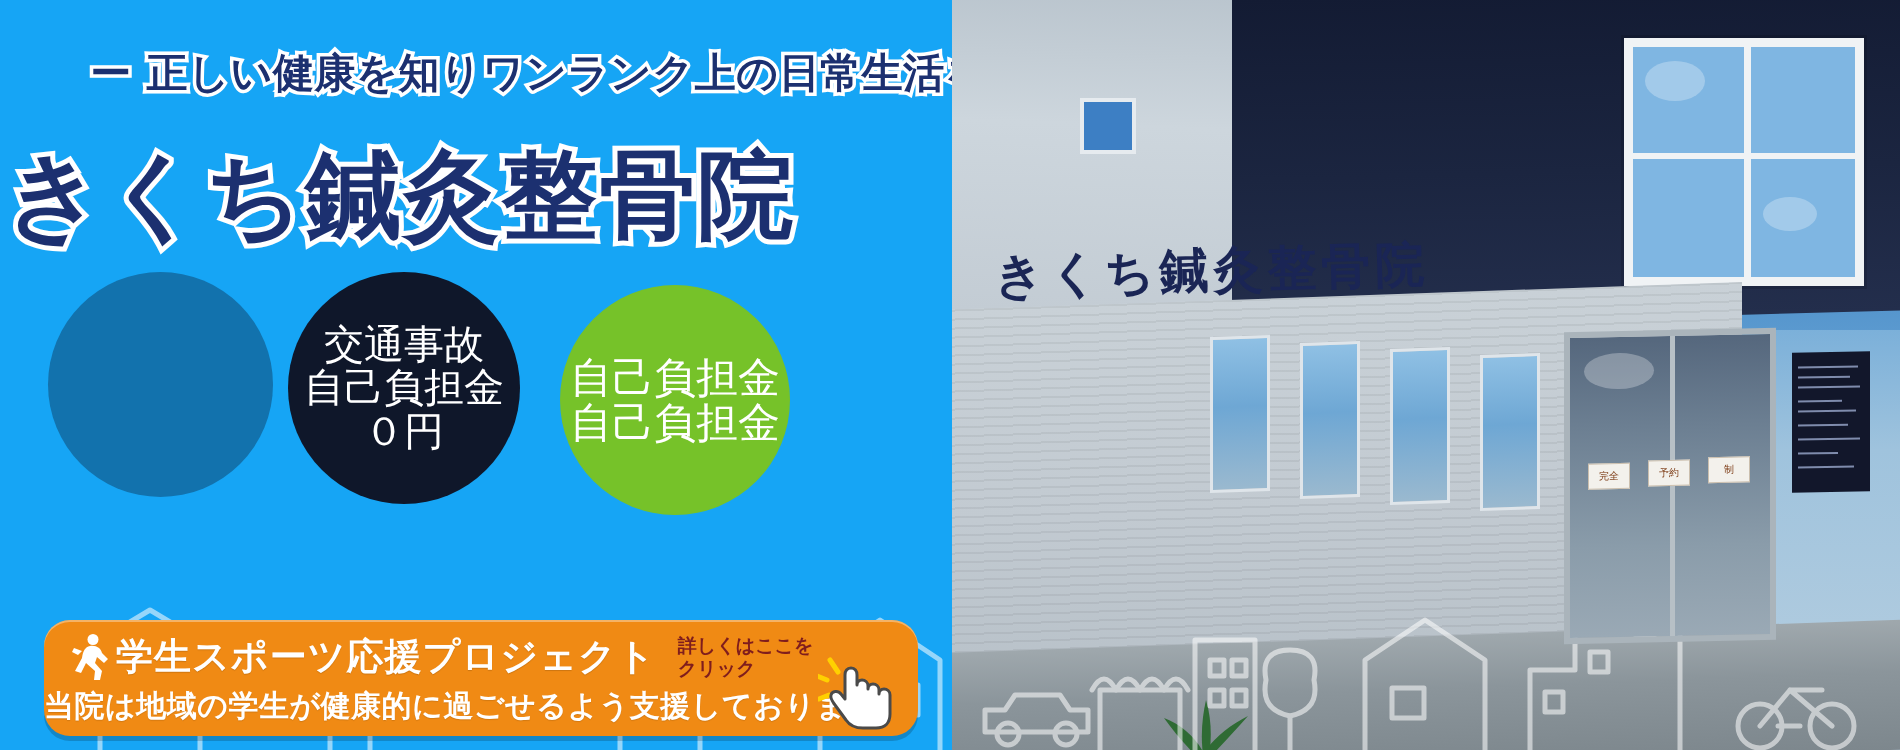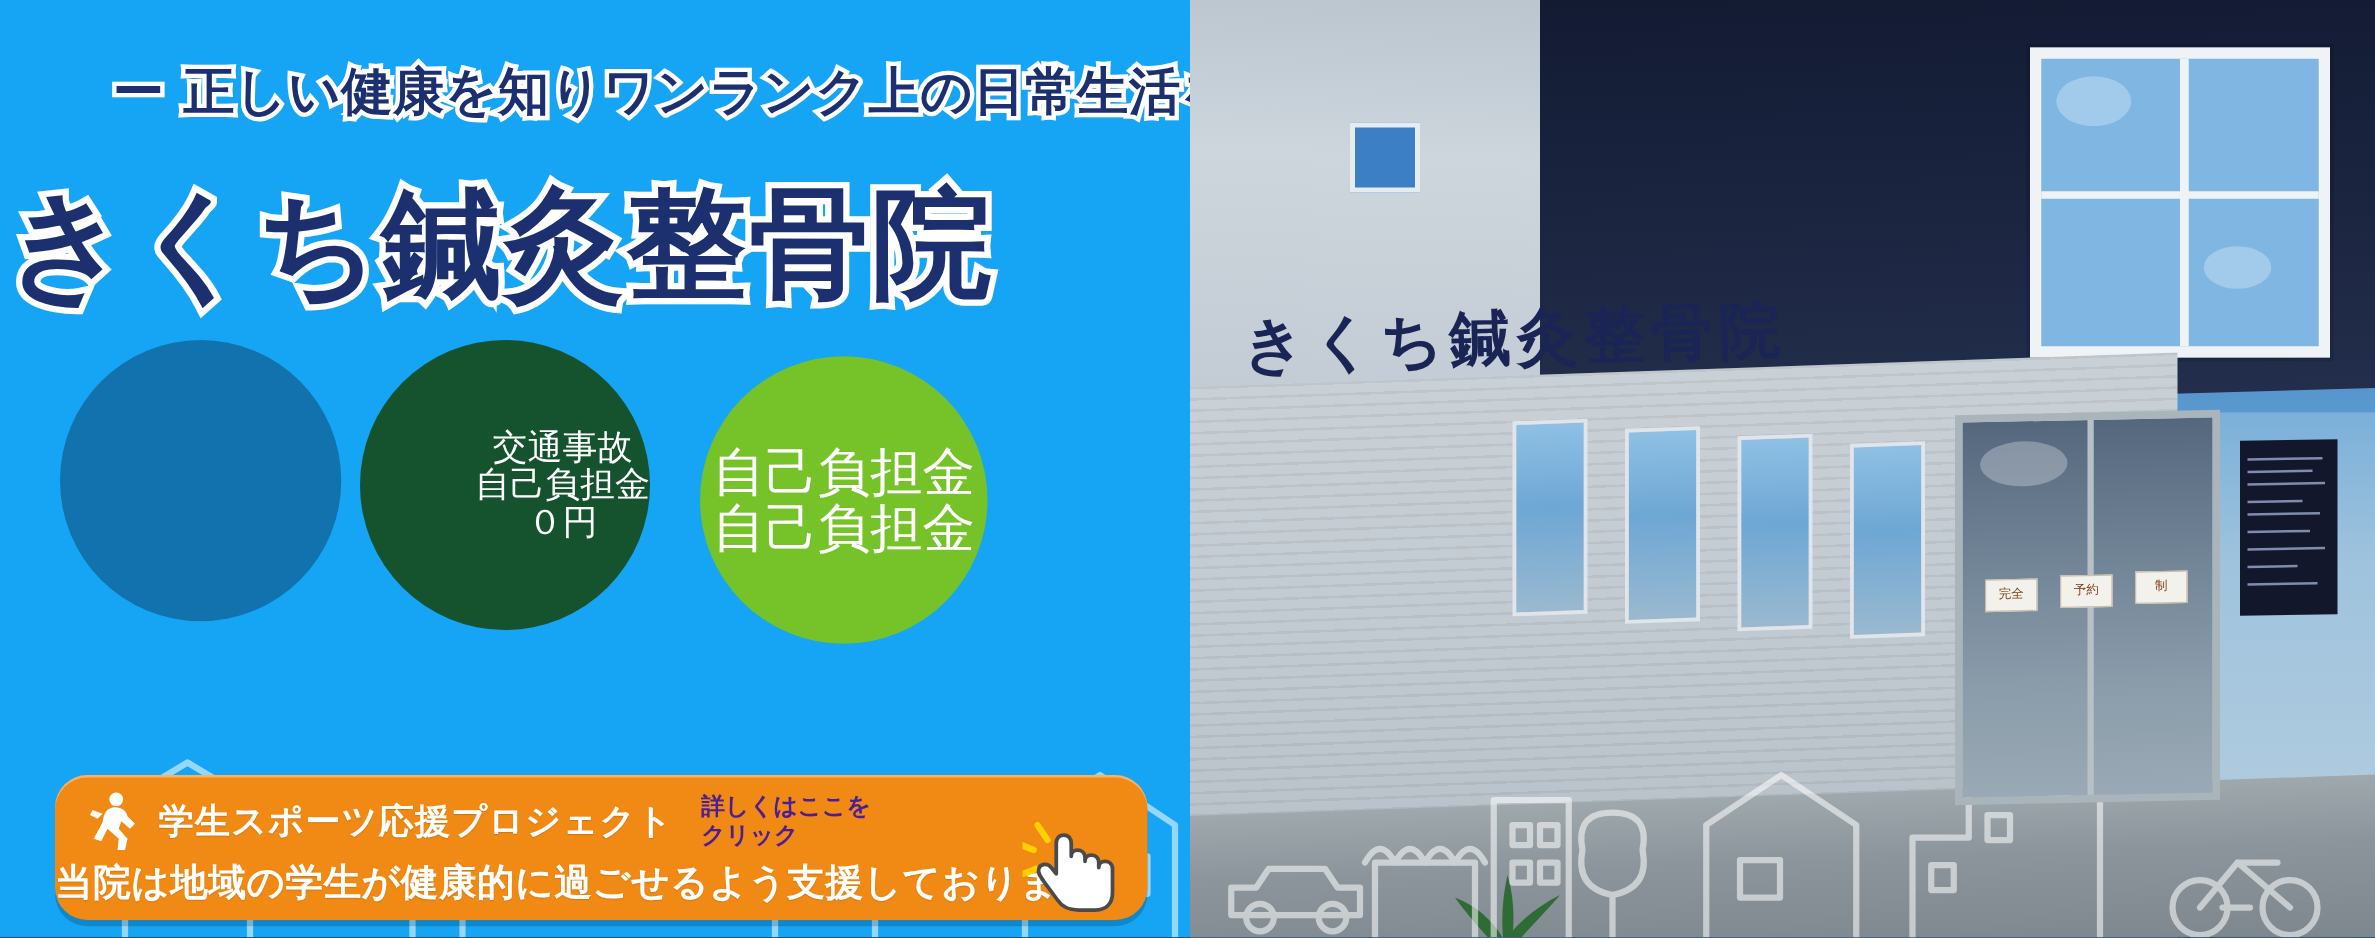--- a/index.html
+++ b/index.html
@@ -53,21 +53,21 @@
     color:#fff;text-align:center;line-height:1.08;
     font-weight:400;
     z-index:5;
   }
   #badge-parking{
     left:48px;top:272px;width:225px;height:225px;
     background:#1272ad;font-size:42px;
   }
   #badge-accident{
     left:288px;top:272px;width:232px;height:232px;
-    background:#14532d;font-size:28px;justify-content:flex-end;
+    background:#0f172a;font-size:40px;
   }
   #badge-equipment{
     left:560px;top:285px;width:230px;height:230px;
     background:#76c229;font-size:42px;
   }
   .badge span{display:block;}
 
   
   #cta-banner{
     position:absolute;left:44px;top:620px;width:874px;height:116px;
@@ -78,28 +78,28 @@
     overflow:hidden;
   }
   #cta-row1{
     position:absolute;left:0;top:11px;width:100%;height:52px;
     display:flex;align-items:center;
   }
   #runner-icon{
     margin-left:26px;width:44px;height:48px;flex:0 0 auto;
   }
   #cta-title{
-    margin-left:13px;
-    font-size:28px;font-weight:bold;color:#fff;letter-spacing:1px;
+    margin-left:2px;
+    font-size:37px;font-weight:bold;color:#fff;letter-spacing:1px;
     white-space:nowrap;
     text-shadow:0 1px 1px rgba(0,0,0,.15);
   }
   #cta-hint{
     margin-left:22px;
-    font-size:19px;font-weight:bold;color:#4c1d95;line-height:1.22;
+    font-size:19px;font-weight:bold;color:#7f1d1d;line-height:1.22;
     white-space:nowrap;text-align:left;
   }
   #cta-sub{
     position:absolute;left:0;top:66px;width:848px;
     text-align:center;
     font-size:30px;font-weight:bold;color:#fff;letter-spacing:.5px;
     white-space:nowrap;
     text-shadow:0 1px 1px rgba(0,0,0,.12);
   }
   #hand-cursor{

